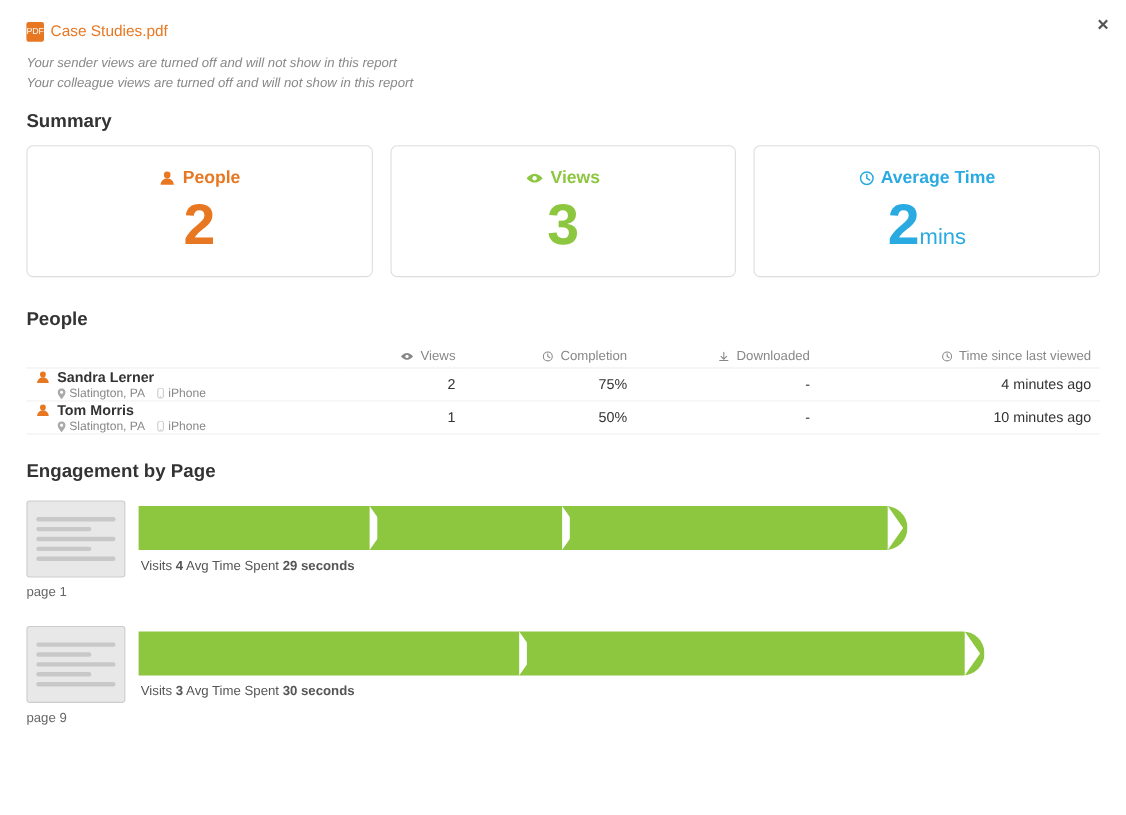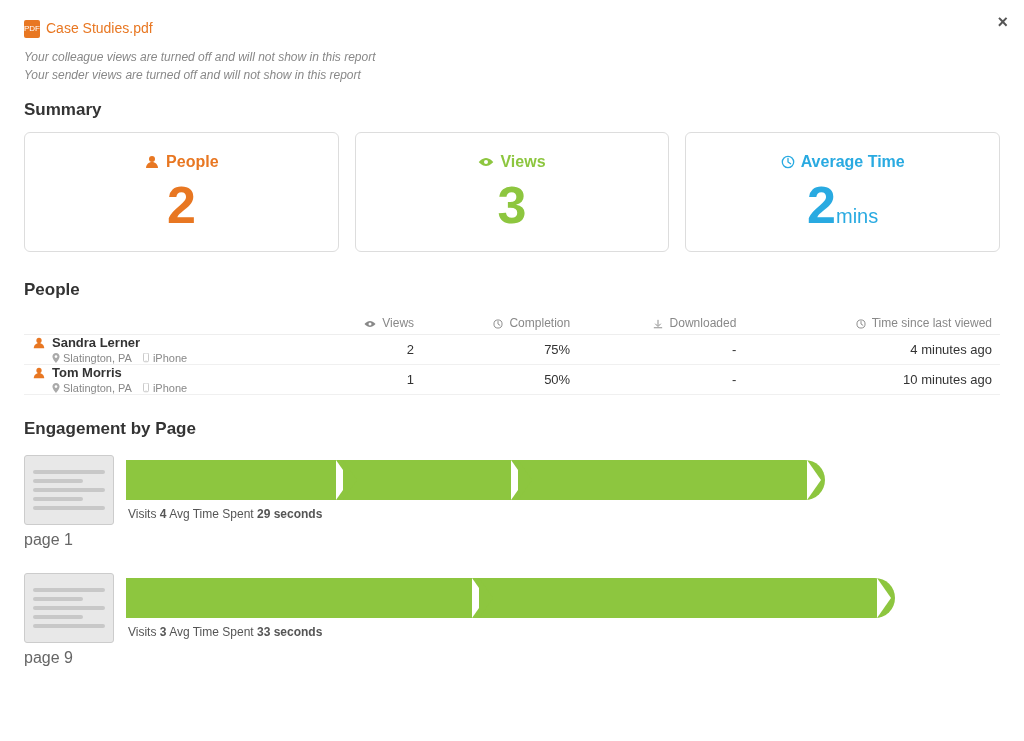--- a/index.html
+++ b/index.html
@@ -188,41 +188,41 @@
       flex: 1;
     }
     .bar-info {
       margin-top: 4px;
       font-size: 12px;
       color: #555;
       padding-left: 2px;
     }
     .bar-info span.bold { font-weight: bold; }
     .page-label {
-      font-size: 16px;
+      font-size: 12px;
       color: #666;
       margin-top: 4px;
     }
   </style>
 </head>
 <body>
 
 <button class="close-btn">×</button>
 
 <div class="container">
 
 
   <a class="file-link">
     <span class="file-icon">PDF</span>
     <span>Case Studies.pdf</span>
   </a>
 
   <div class="notice-text">
+    <div>Your sender views are turned off and will not show in this report</div>
     <div>Your colleague views are turned off and will not show in this report</div>
-    <div>Your sender views are turned off and will not show in this report</div>
   </div>
 
   <div class="section-title">Summary</div>
 
   <div class="summary-cards">
 
     <div class="summary-card">
       <div class="card-label orange">
         <svg width="16" height="16" viewBox="0 0 16 16" fill="#e87722">
           <circle cx="8" cy="5" r="3"></circle>
@@ -428,21 +428,21 @@
                 <div style="width:0;height:0;border-top:20px solid transparent;border-bottom:20px solid transparent;border-left:14px solid #8dc63f; margin-left:-7px;"></div>
               </div>
 
               <div style="position:absolute; right:-14px; top:0; display:flex; z-index:3;">
                 <div style="width:0;height:0;border-top:20px solid transparent;border-bottom:20px solid transparent;border-left:14px solid white;"></div>
                 <div style="width:0;height:0;border-top:20px solid transparent;border-bottom:20px solid transparent;border-left:14px solid white; margin-left:4px;"></div>
               </div>
             </div>
           </div>
           <div class="bar-info">
-            Visits <span class="bold">3</span> Avg Time Spent <span class="bold">33 seconds</span>
+            Visits <span class="bold">3</span> Avg Time Spent <span class="bold">30 seconds</span>
           </div>
         </div>
       </div>
       <div class="page-label">page 9</div>
     </div>
 
   </div>
 
 </div>
 

